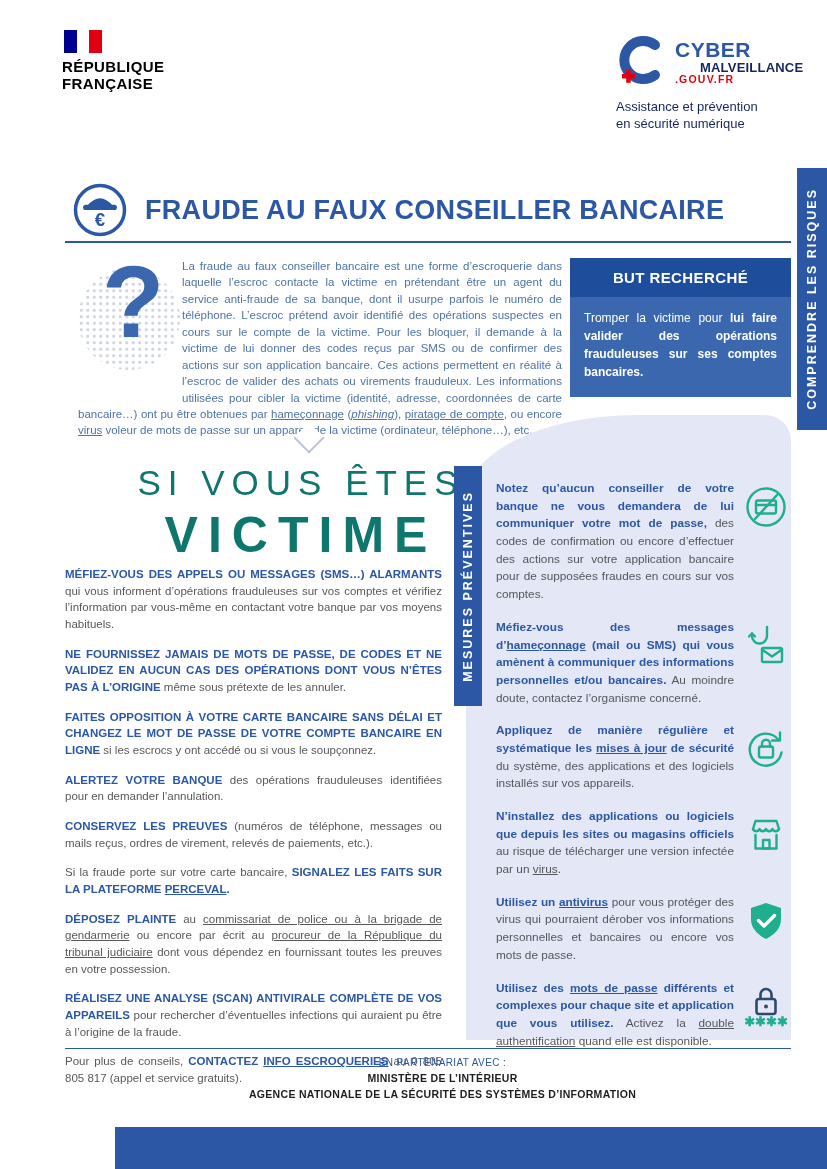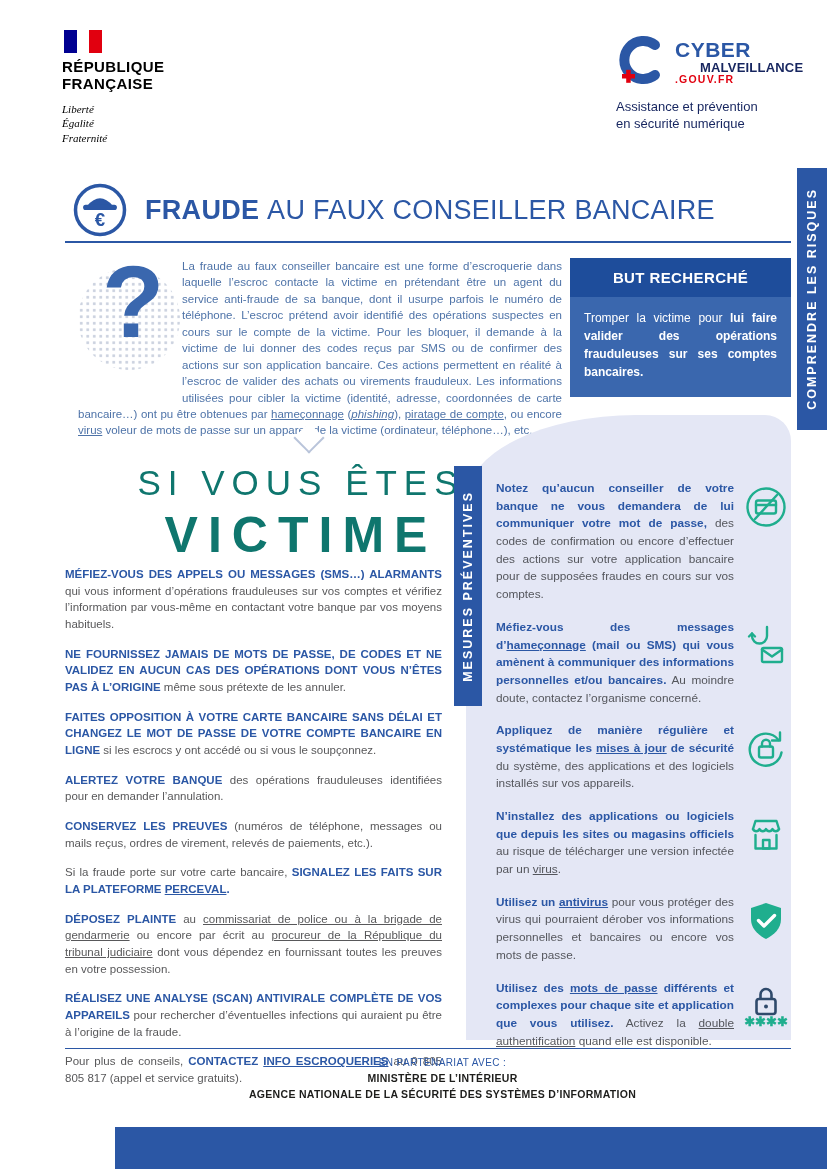--- a/index.html
+++ b/index.html
@@ -23,21 +23,21 @@
   .cyber-text { line-height:1.05; }
   .cyber-l1 { color:#2b57a5; font-weight:bold; font-size:21px; letter-spacing:.5px; }
   .cyber-l2 { color:#16255f; font-weight:bold; font-size:13px; letter-spacing:.2px;padding-left:25px; }
   .cyber-l3 { color:#e1000f; font-weight:bold; font-size:10.5px; letter-spacing:1.2px; }
   .cyber-tagline { margin-top:8px; color:#16255f; font-size:13px; line-height:1.3; }
 
   
   .title-row { position:absolute; left:72px; top:182px; display:flex; align-items:center; gap:17px; }
   .fraud-circle { width:56px; height:56px; flex:0 0 56px; }
   .page-title { font-size:27px; color:#2b57a5; letter-spacing:.3px; white-space:nowrap; }
-  .page-title .t-bold { font-weight:normal;text-align:right; }
+  .page-title .t-bold { font-weight:bold;text-align:right; }
   .title-rule { position:absolute; left:65px; top:241px; width:726px; height:2px; background:#2b57a5; }
 
   
   .vbanner { position:absolute; background:#2b57a5; display:flex; align-items:center; justify-content:center; }
   .vbanner span { writing-mode:vertical-rl; transform:rotate(180deg); color:#fff; font-weight:bold;
                   letter-spacing:2px; font-size:12.5px; white-space:nowrap; }
   .vbanner-risques { right:0; top:168px; width:30px; height:262px; }
   .vbanner-mesures { left:454px; top:466px; width:28px; height:240px; }
 
   
@@ -97,25 +97,20 @@
 
   <div class="marianne">
     <div class="flag">
       <span style="background:#000091"></span>
         <span style="background:#ffffff"></span>
         <span style="background:#e1000f"></span>
     </div>
     <div class="rf-name">
       <div>RÉPUBLIQUE</div>
       <div>FRANÇAISE</div>
-    </div>
-    <div class="motto">
-      <div>Liberté</div>
-      <div>Égalité</div>
-      <div>Fraternité</div>
     </div>
   </div>
 
   <div class="cyberlogo">
     <div class="cyber-row">
       <span>
         <svg width="54" height="54" viewBox="0 0 54 54">
           <path d="M39 12 A19 19 0 1 0 39 42" fill="none" stroke="#2b57a5" stroke-width="10" stroke-linecap="round"></path>
           <g fill="#e1000f">
             <rect x="6" y="41" width="13" height="4.5"></rect>

